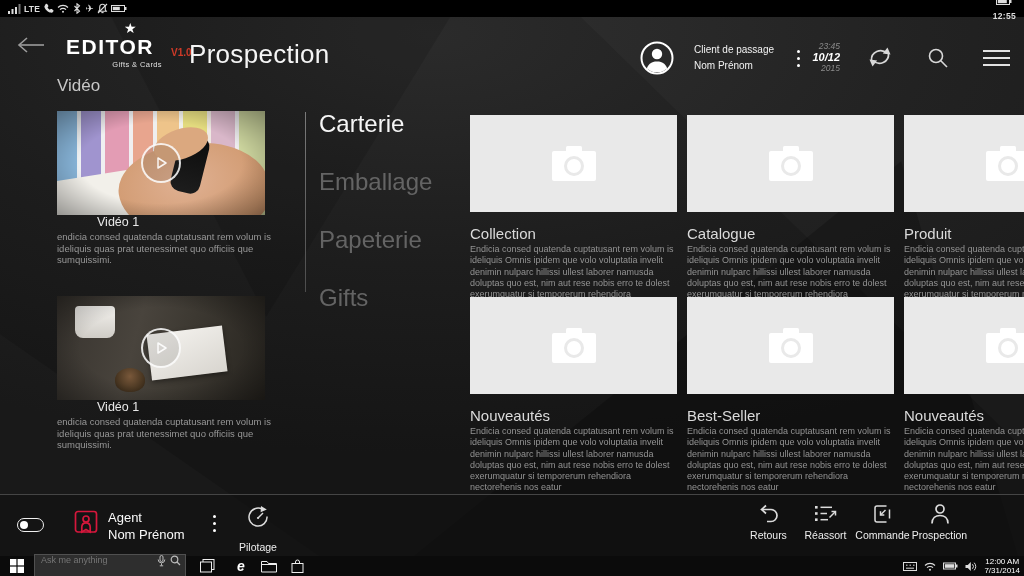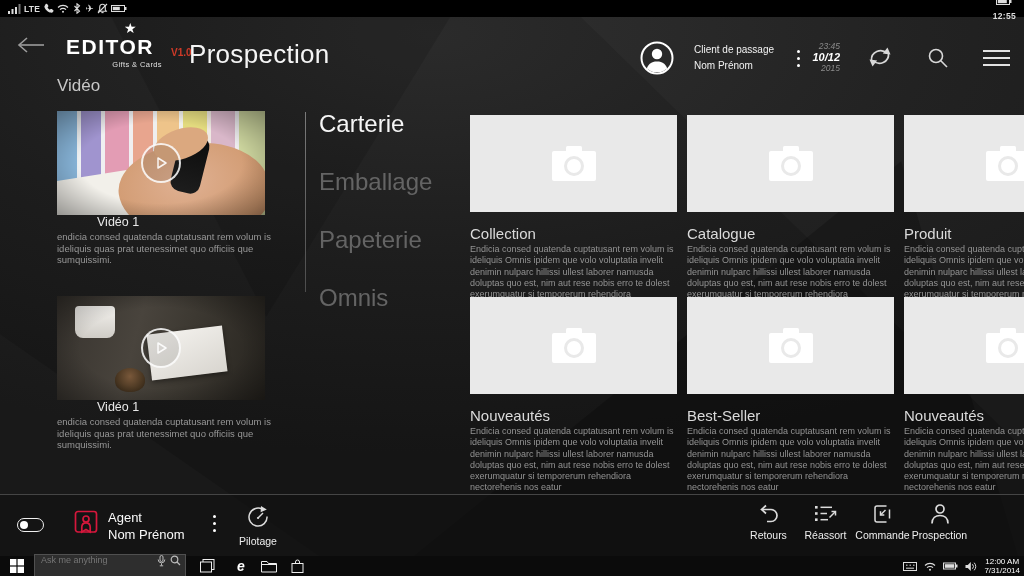--- a/index.html
+++ b/index.html
@@ -82,21 +82,21 @@
   #card-0 { left:470px; top:115px; } #card-1 { left:687px; top:115px; } #card-2 { left:904px; top:115px; }
   #card-3 { left:470px; top:297px; } #card-4 { left:687px; top:297px; } #card-5 { left:904px; top:297px; }
 
   
   #bottom-bar { position:absolute; left:0; top:494px; width:1024px; height:62px; background:rgba(16,16,16,0.55); border-top:1px solid #454545; }
   #agent-toggle { position:absolute; left:17px; top:518px; width:27px; height:14px; border:1.5px solid #f0f0f0; border-radius:8px; cursor:pointer; }
   #agent-toggle i { position:absolute; left:2px; top:1.5px; width:8px; height:8px; border-radius:50%; background:#fff; }
   #agent-badge { position:absolute; left:74px; top:510px; cursor:pointer; }
   #agent-block { position:absolute; left:108px; top:509px; color:#fafafa; font-size:13px; line-height:17px; }
   #agent-dots { position:absolute; left:213px; top:515px; }
-  #pilotage-button { position:absolute; left:236px; top:505px; width:44px; display:flex; flex-direction:column; align-items:center; gap:6px; cursor:pointer; }
+  #pilotage-button { position:absolute; left:236px; top:505px; width:44px; display:flex; flex-direction:column; align-items:center; gap:12px; cursor:pointer; }
   .bar-label { font-size:10.5px; color:#ededed; }
   #bar-actions { position:absolute; left:740px; top:503px; display:flex; }
   .bar-action { width:57px; display:flex; flex-direction:column; align-items:center; gap:4px; cursor:pointer; }
 
   
   #taskbar { position:absolute; left:0; top:556px; width:1024px; height:20px; background:#0b0b0b; display:flex; align-items:center; z-index:30; }
   #start-button { width:34px; height:20px; display:flex; align-items:center; justify-content:center; cursor:pointer; }
   #taskbar-search { position:relative; width:152px; height:24px; background:#2e2e2e; border:1px solid #505050; display:flex; align-items:flex-start; }
   #taskbar-search input { flex:1; min-width:0; background:transparent; border:0; outline:0; color:#b9b9b9; font-size:9px; padding:0 4px 0 6px; font-family:inherit; }
   .ts-ic { display:flex; align-items:center; margin-right:4px; }
@@ -276,21 +276,21 @@
   <div id="video-text-2" class="video-text">
     <div class="video-title">Vidéo 1</div>
     <div class="video-desc">endicia consed quatenda cuptatusant rem volum is ideliquis quas prat utenessimet quo officiis que sumquissimi.</div>
   </div>
 
   <div id="category-divider"></div>
   <div id="category-menu">
     <div class="cat-item selected">Carterie</div>
     <div class="cat-item">Emballage</div>
     <div class="cat-item">Papeterie</div>
-    <div class="cat-item">Omnis</div>
+    <div class="cat-item">Gifts</div>
   </div>
 
   <div id="card-0" class="pcard">
     <div class="pcard-img">
       <span>
           <svg width="46" height="38">
             <rect x="15" y="1" width="16" height="7" rx="1.5" fill="#fff"></rect>
             <rect x="1" y="6" width="44" height="30" rx="2" fill="#fff"></rect>
             <circle cx="23" cy="21" r="8.5" fill="none" stroke="#e9e9e9" stroke-width="3"></circle>
           </svg>

